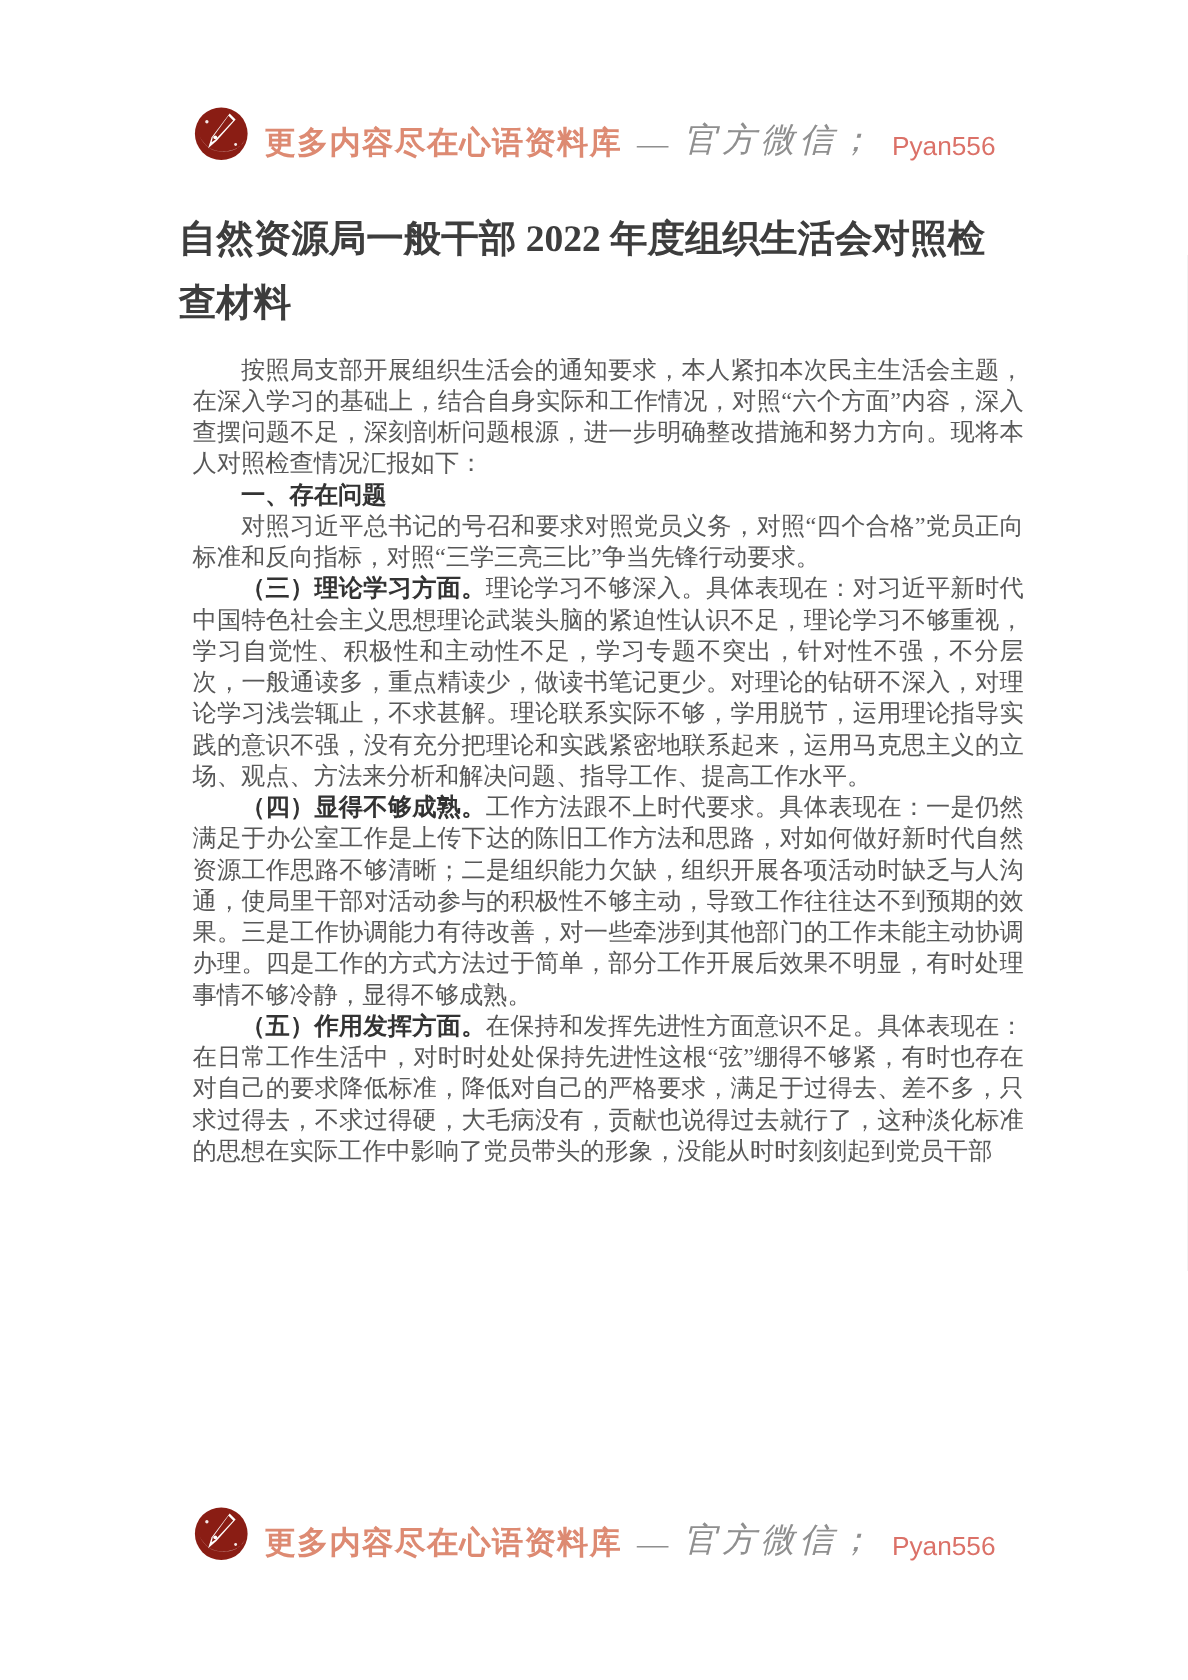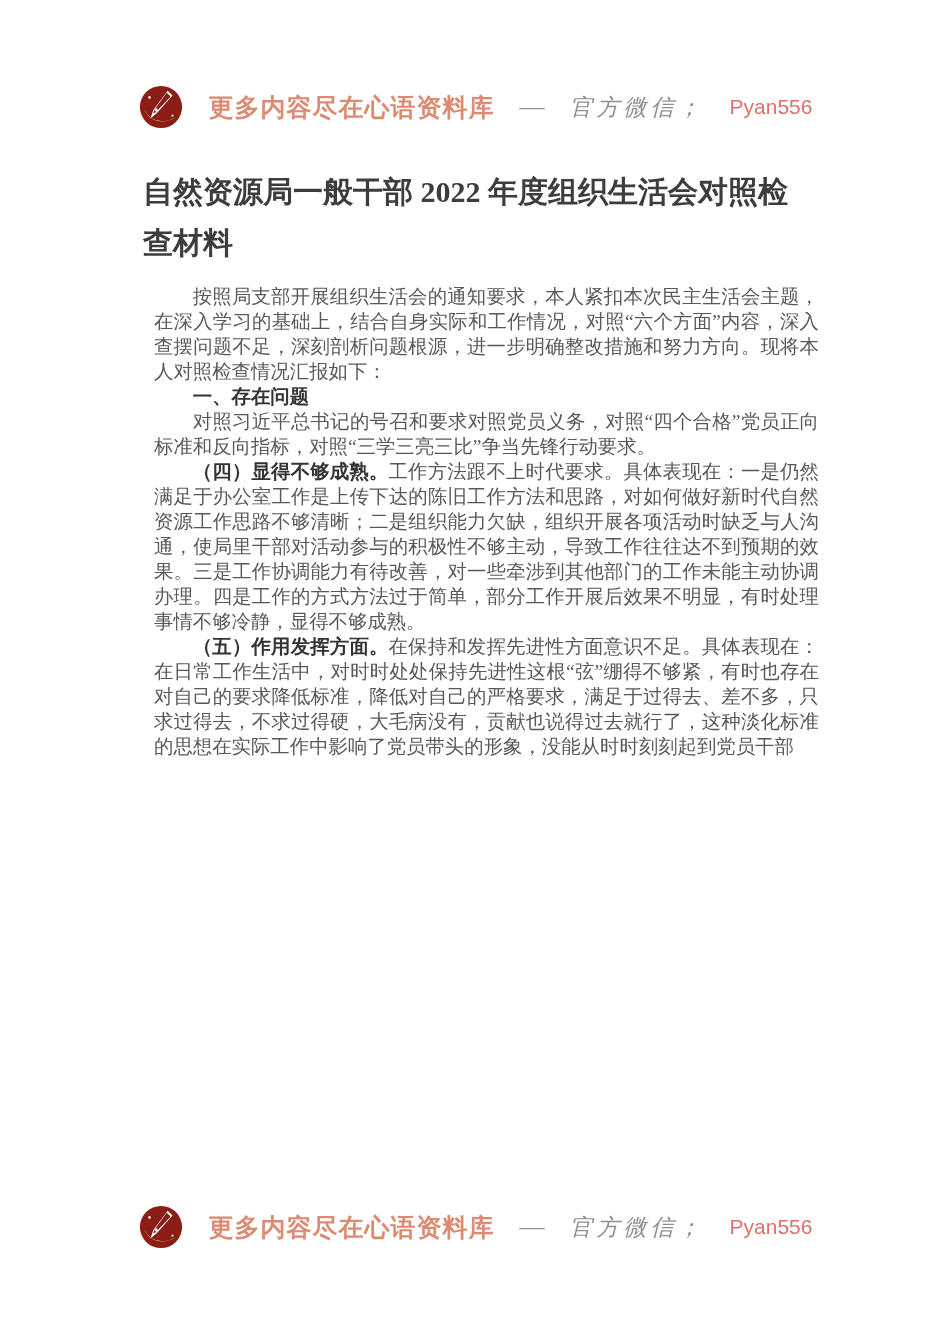--- a/index.html
+++ b/index.html
@@ -7,42 +7,42 @@
   .page {
     position:relative;
     width:950px; height:1344px;
     margin:0 auto;
     background:#ffffff;
     overflow:hidden;
     font-family:"Liberation Serif","DejaVu Serif",serif;
   }
   .watermark {
     position:absolute; left:0; width:100%;
-    display:flex; align-items:center; justify-content:center;
-    gap:25px; white-space:nowrap;
+    display:flex; align-items:flex-end; justify-content:center;
+    gap:12px; white-space:nowrap;
   }
   .watermark.header { top:84px; }
   .watermark.footer { top:1204px; }
   .logo { display:inline-flex; width:46px; height:46px; flex:0 0 auto; }
   .logo svg { width:46px; height:46px; }
   .brand {
     font-family:"Liberation Serif","DejaVu Serif",serif;
     font-weight:bold;
     font-size:25px;
     letter-spacing:1px;
     color:var(--brand-text,#dd8a72);
   }
   .wdash {
     color:var(--wechat-label,#8f8f8f);
     font-size:25px;
   }
   .wlabel {
     font-family:Liberation Serif, serif;
     font-style:italic;
-    font-size:23px;
+    font-size:27px;
     letter-spacing:4px;
     color:var(--wechat-label,#8f8f8f);
   }
   .wid {
     font-family:Liberation Sans, sans-serif;
     font-size:21px;
     color:var(--wechat-id,#db7168);
   }
   .title {
     position:absolute; top:166px; left:143px; width:672px;
@@ -89,20 +89,21 @@
     <span class="wlabel">官方微信；</span>
     <span class="wid">Pyan556</span>
   </div>
 
   <h1 class="title">自然资源局一般干部 2022 年度组织生活会对照检查材料</h1>
 
   <main class="doc-body" id="doc-body">
       <p class="para"><span>按照局支部开展组织生活会的通知要求，本人紧扣本次民主生活会主题，在深入学习的基础上，结合自身实际和工作情况，对照“六个方面”内容，深入查摆问题不足，深刻剖析问题根源，进一步明确整改措施和努力方向。现将本人对照检查情况汇报如下：</span></p>
       <p class="para"><b class="lead">一、存在问题</b></p>
       <p class="para"><span>对照习近平总书记的号召和要求对照党员义务，对照“四个合格”党员正向标准和反向指标，对照“三学三亮三比”争当先锋行动要求。</span></p>
+      <p class="para"><b class="lead">（三）理论学习方面。</b><span>理论学习不够深入。具体表现在：对习近平新时代中国特色社会主义思想理论武装头脑的紧迫性认识不足，理论学习不够重视，学习自觉性、积极性和主动性不足，学习专题不突出，针对性不强，不分层次，一般通读多，重点精读少，做读书笔记更少。对理论的钻研不深入，对理论学习浅尝辄止，不求甚解。理论联系实际不够，学用脱节，运用理论指导实践的意识不强，没有充分把理论和实践紧密地联系起来，运用马克思主义的立场、观点、方法来分析和解决问题、指导工作、提高工作水平。</span></p>
       <p class="para"><b class="lead">（四）显得不够成熟。</b><span>工作方法跟不上时代要求。具体表现在：一是仍然满足于办公室工作是上传下达的陈旧工作方法和思路，对如何做好新时代自然资源工作思路不够清晰；二是组织能力欠缺，组织开展各项活动时缺乏与人沟通，使局里干部对活动参与的积极性不够主动，导致工作往往达不到预期的效果。三是工作协调能力有待改善，对一些牵涉到其他部门的工作未能主动协调办理。四是工作的方式方法过于简单，部分工作开展后效果不明显，有时处理事情不够冷静，显得不够成熟。</span></p>
       <p class="para"><b class="lead">（五）作用发挥方面。</b><span>在保持和发挥先进性方面意识不足。具体表现在：在日常工作生活中，对时时处处保持先进性这根“弦”绷得不够紧，有时也存在对自己的要求降低标准，降低对自己的严格要求，满足于过得去、差不多，只求过得去，不求过得硬，大毛病没有，贡献也说得过去就行了，这种淡化标准的思想在实际工作中影响了党员带头的形象，没能从时时刻刻起到党员干部</span></p>
     </main>
 
   <div class="watermark footer">
     <span class="logo">
       <svg viewBox="0 0 48 48" aria-hidden="true">
         <circle cx="24" cy="24" r="22" fill="#8a1d14"></circle>
         <path d="M6 26 q8 16 26 12 q8 -2 12 -9 q-6 10 -18 10 q-14 0 -20 -13 z" fill="#ffffff" opacity="0.85"></path>
         <path d="M31 7 L36 12 L20 30 L13 36 L16 27 Z" fill="#ffffff"></path>

